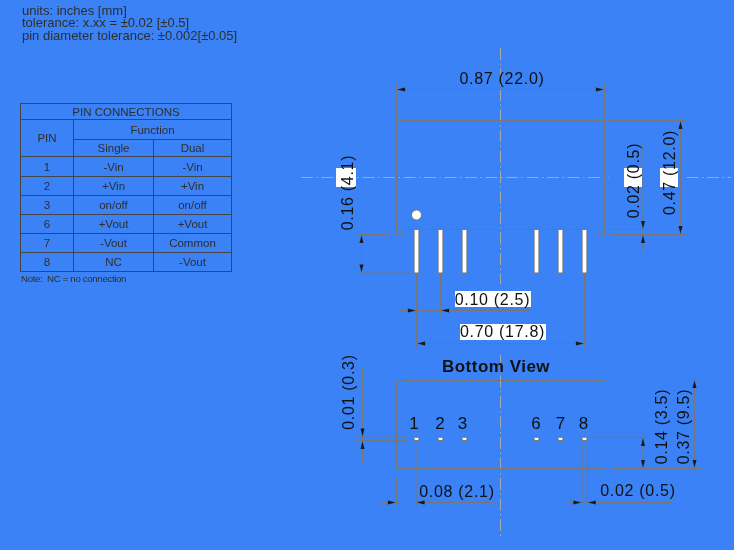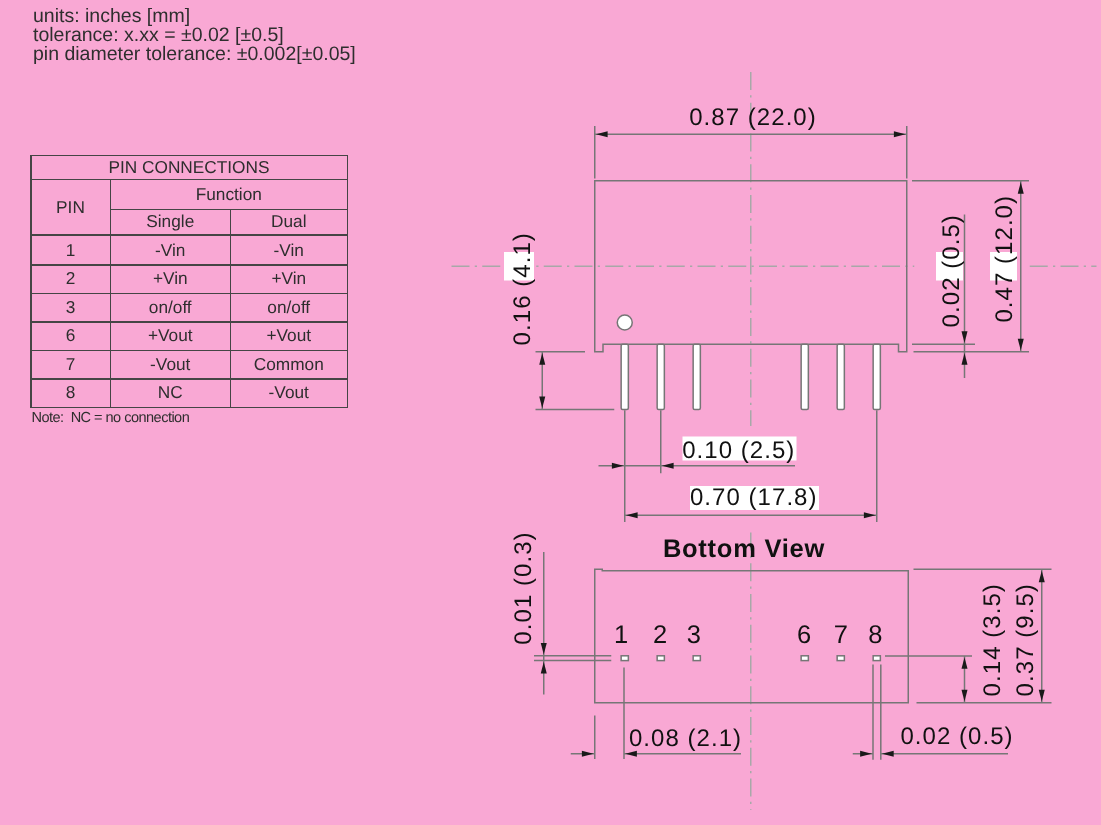--- a/index.html
+++ b/index.html
@@ -1,16 +1,16 @@
 <!DOCTYPE html>
 <html><head>
 <meta charset="utf-8">
 <style>
 html,body{margin:0;padding:0;background:#ffffff;}
-#page{position:relative;width:734px;height:550px;background:#f9a8d4;overflow:hidden;font-family:"Liberation Sans",sans-serif;}
+#page{position:relative;width:734px;height:550px;background:#3b82f6;overflow:hidden;font-family:"Liberation Sans",sans-serif;}
 svg text{font-family:"Liberation Sans",sans-serif;-webkit-font-smoothing:antialiased;}
 </style>
 </head>
 <body>
 <div id="page">
 <svg width="734" height="550" viewBox="0 0 734 550" xmlns="http://www.w3.org/2000/svg">
 
 <g fill="#2e2e2e" font-size="13px">
 <text x="22" y="14.5">units: inches [mm]</text>
 <text x="22" y="27.3">tolerance: x.xx = ±0.02 [±0.5]</text>

